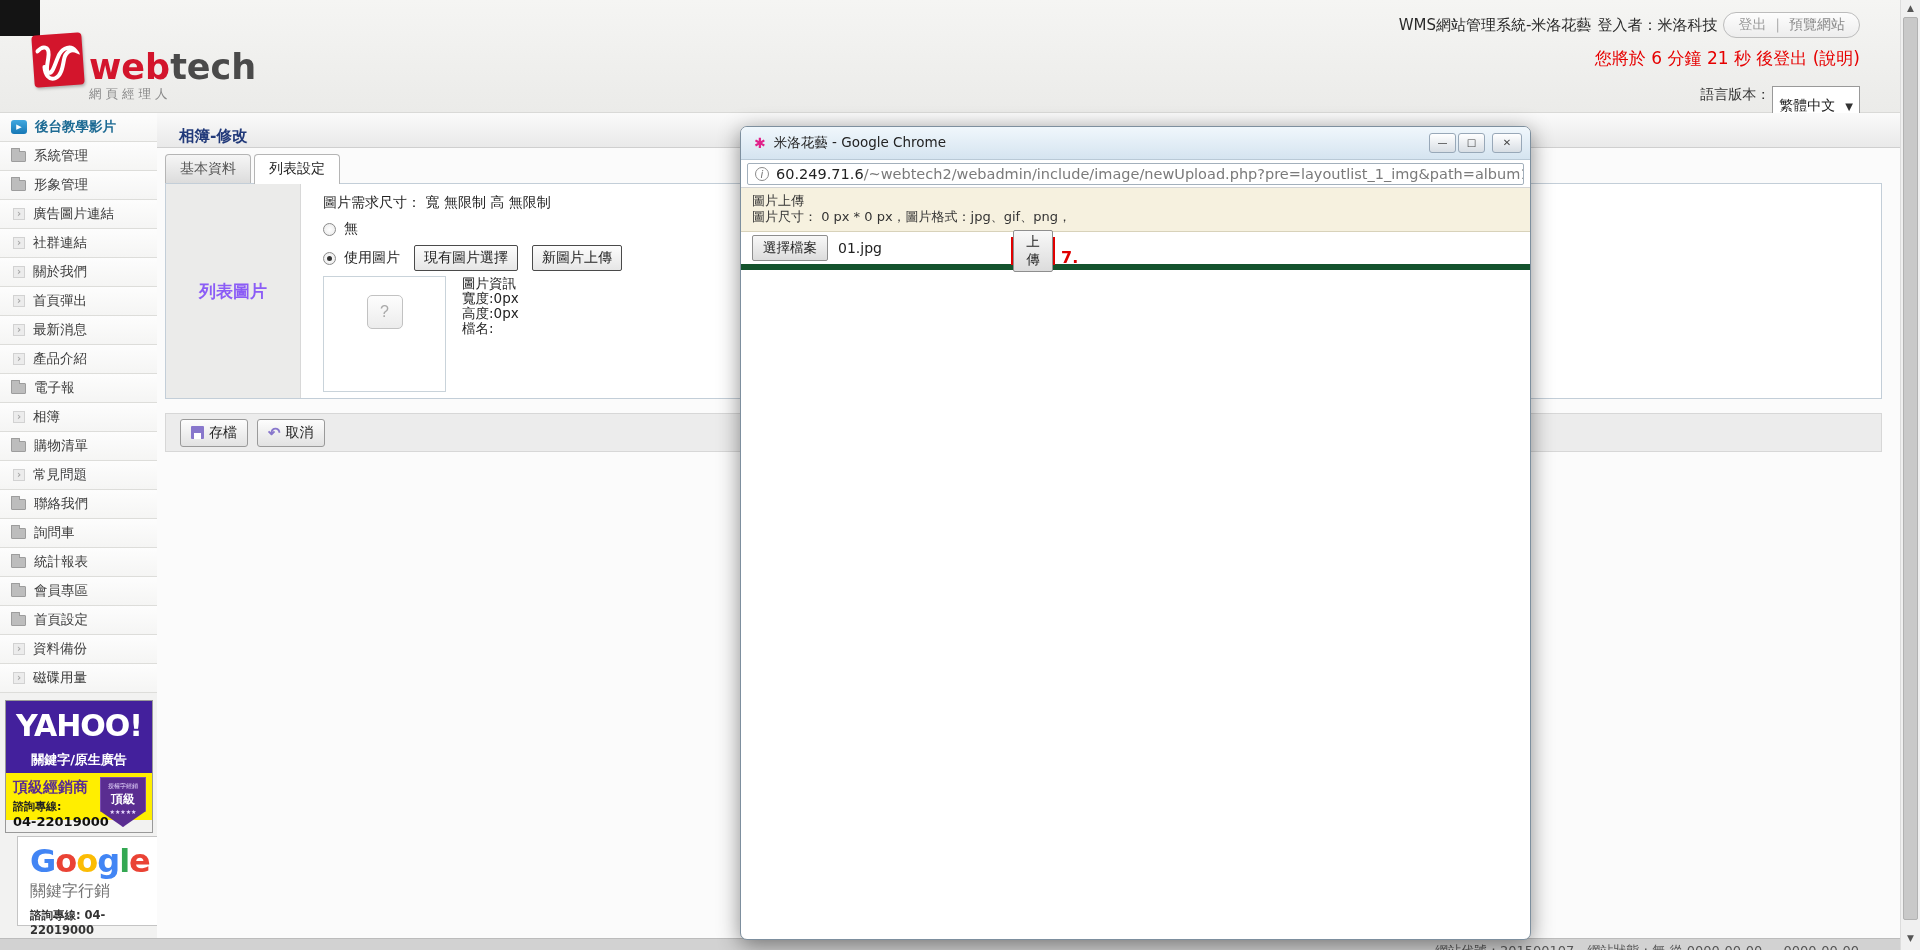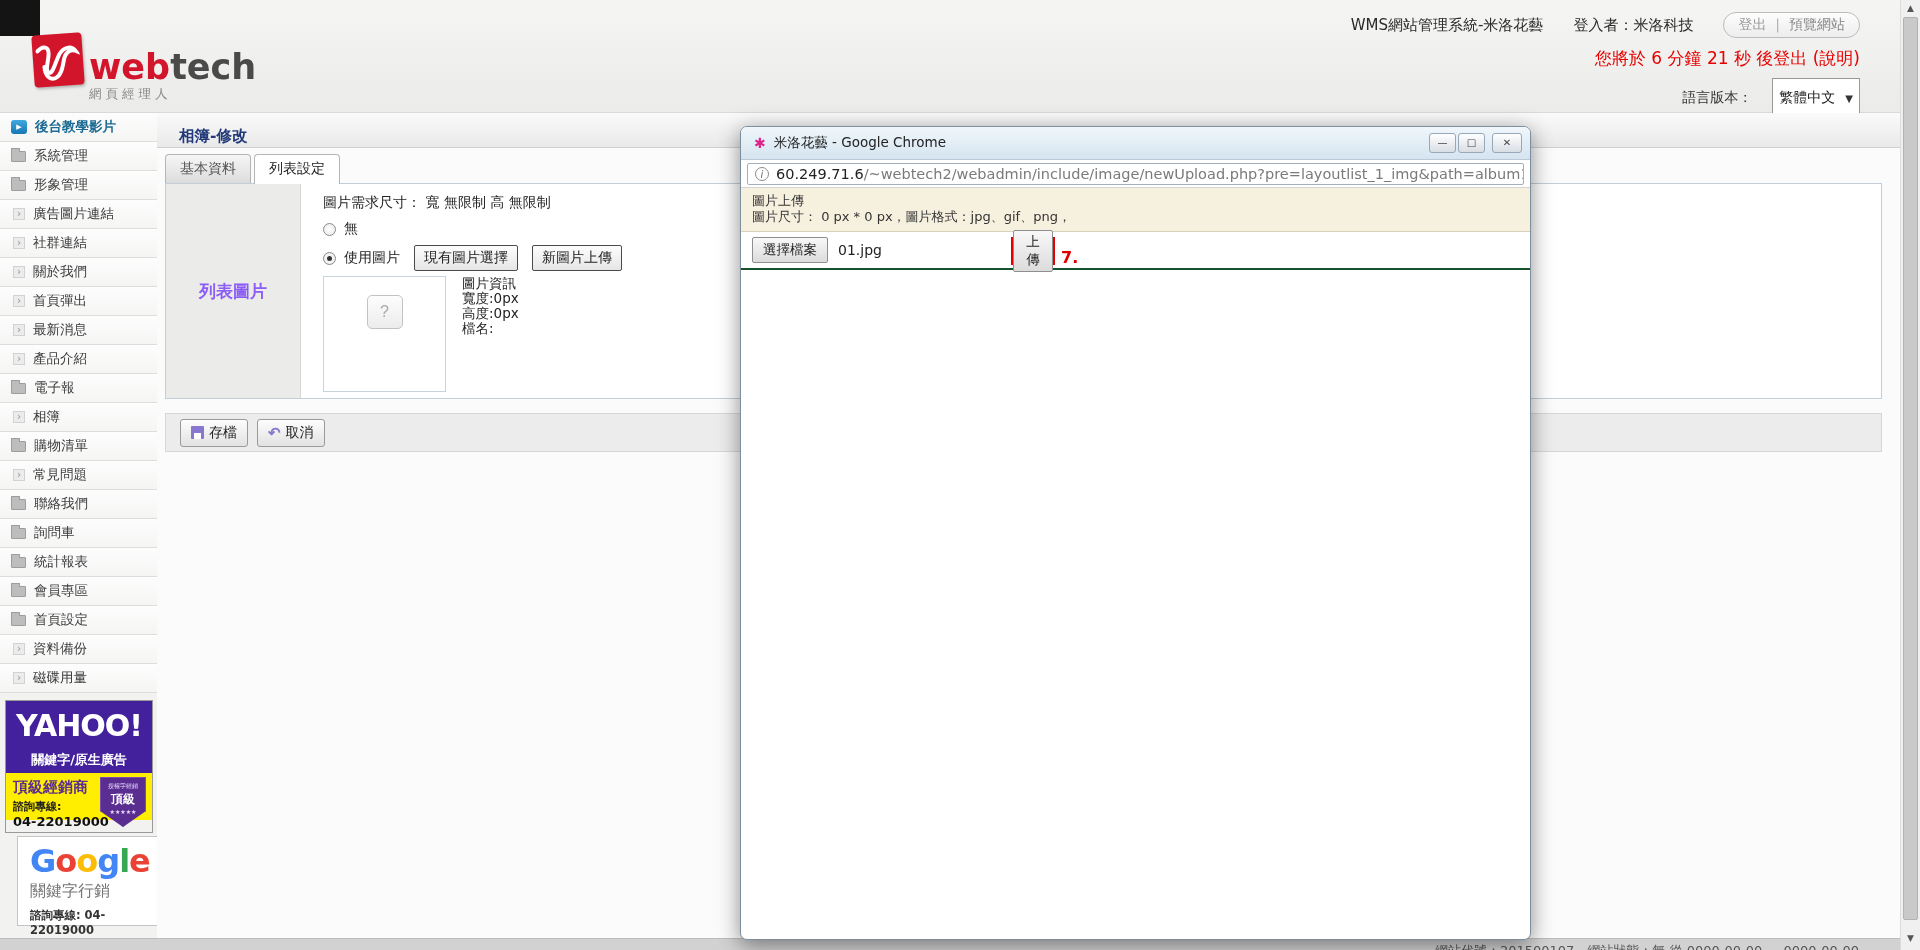--- a/index.html
+++ b/index.html
@@ -13,28 +13,28 @@
   .logo { position:absolute; left:33px; top:34px; display:flex; align-items:flex-start; }
   .logo-mark { width:50px; height:52px; background:#d3152c; border-radius:4px;
     transform:rotate(-4deg); position:relative; box-shadow:1px 2px 3px rgba(0,0,0,.25); }
   .logo-mark svg { position:absolute; left:3px; top:8px; }
   .logo-text { margin-left:6px; margin-top:16px; line-height:1; }
   .logo-word { font-size:35px; font-weight:bold; letter-spacing:0; }
   .logo-web { color:#d3152c; } .logo-tech { color:#4a4a4a; }
   .logo-sub { color:#8a8a8a; font-size:12.5px; letter-spacing:4px; margin-top:3px; }
 
   .header-right { position:absolute; right:40px; top:12px; text-align:right; }
-  .hr-line1 { display:flex; align-items:center; justify-content:flex-end; gap:30px;
+  .hr-line1 { display:flex; align-items:center; justify-content:flex-end; gap:6px;
     font-size:15px; color:#2a2a2a; }
   .pill-btn { border:1px solid #bcbcbc; border-radius:13px; padding:3px 14px;
     background:linear-gradient(#fdfdfd,#ededed); font-size:14px; color:#999; cursor:pointer; }
   .pill-btn .pv { color:#888; }
   .hr-line2 { margin-top:9px; color:#e60000; font-size:17px; }
-  .hr-line3 { position:absolute; right:40px; top:78px; font-size:14px; color:#333;
-    display:flex; align-items:center; gap:20px; }
+  .hr-line3 { position:absolute; right:40px; top:86px; font-size:14px; color:#333;
+    display:flex; gap:2px; }
   .lang-select { border:1px solid #999; background:#fff; padding:10px 6px; font-size:14px;
     color:#222; display:flex; gap:10px; align-items:center; cursor:pointer; }
   .lang-select .caret { font-size:10px; color:#333; }
 
   
   .sidebar { position:absolute; left:0; top:113px; width:157px; height:837px; background:#f2f2f1; }
   .side-item { height:29px; display:flex; align-items:center; gap:8px; padding-left:11px;
     background:linear-gradient(#fdfdfd,#f5f5f4); border-bottom:1px solid #ddddda;
     font-size:13.5px; color:#3c3c3c; cursor:pointer; white-space:nowrap; }
   .side-item.first { color:#1c6a93; font-weight:bold; }
@@ -131,21 +131,21 @@
   .url-box { flex:1; height:22px; border:1px solid #a3b0bc; border-radius:2px; background:#fff;
     display:flex; align-items:center; padding:0 7px; overflow:hidden; white-space:nowrap; }
   .info-ico { width:14px; height:14px; border:1px solid #8a8a8a; border-radius:50%;
     color:#6a6a6a; font-size:10px; text-align:center; line-height:13px; margin-right:7px;
     font-style:italic; flex:0 0 14px; }
   .url-host { font-size:14.5px; color:#222; }
   .url-path { font-size:14.5px; color:#7a7a7a; }
   .pop-infobox { background:#f6f1df; border-bottom:1px solid #d8d2ba; padding:5px 0 6px 11px;
     font-size:13px; color:#333; line-height:16px; }
   .pop-filerow { height:38px; display:flex; align-items:center; padding-left:11px;
-    border-bottom:2px solid #14532d; position:relative; }
+    border-bottom:6px solid #14532d; position:relative; }
   .choose-btn { border:1px solid #8e8e8e; border-radius:2px; padding:3px 10px; font-size:13.5px;
     background:linear-gradient(#f8f8f8,#dcdcdc); color:#222; cursor:pointer; }
   .filename { font-size:14px; color:#222; margin-left:10px; }
   .upload-wrap { position:absolute; left:270px; top:5px; width:44px; height:28px;
     border:2px solid #e00000; display:flex; align-items:center; justify-content:center; }
   .upload-btn { border:1px solid #8e8e8e; border-radius:2px; padding:2px 8px; font-size:13.5px;
     background:linear-gradient(#f8f8f8,#dcdcdc); color:#222; cursor:pointer; }
   .step-marker { position:absolute; left:320px; top:16px; color:#e00000; font-size:16px;
     font-weight:bold; }
 

